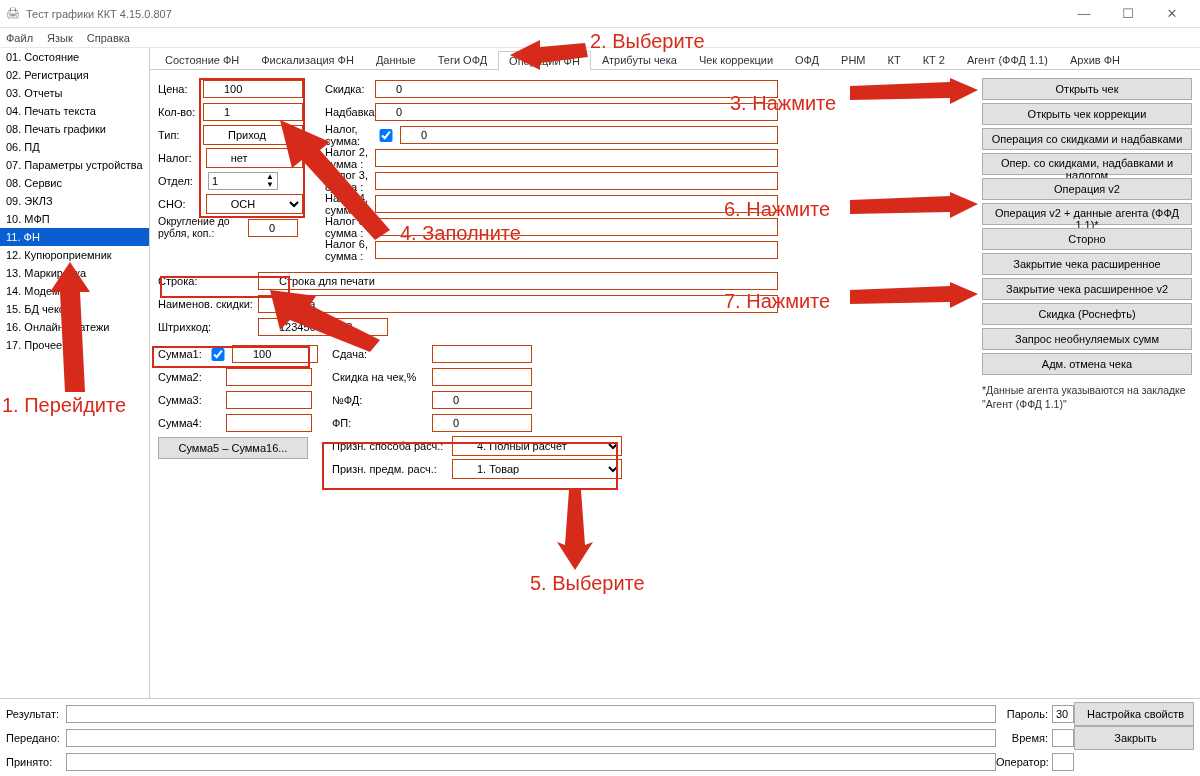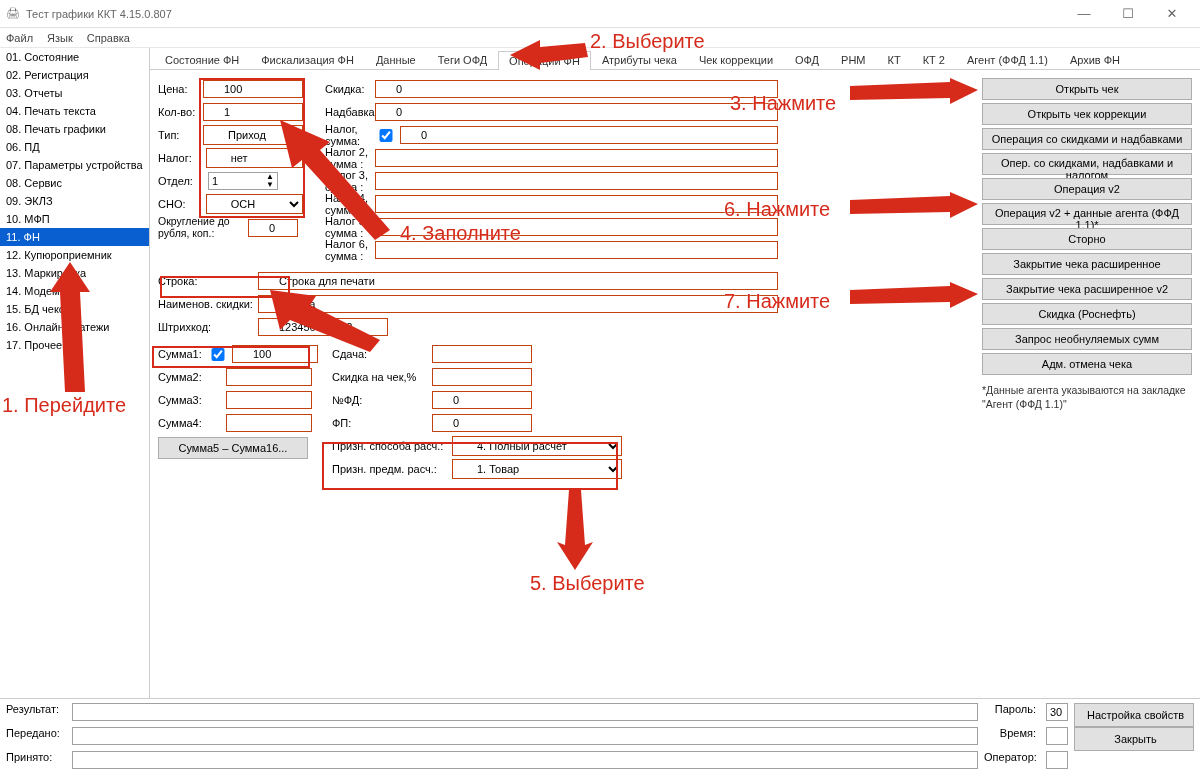--- a/index.html
+++ b/index.html
@@ -116,21 +116,21 @@
   .spinner span { flex:1; padding:0 3px;}
   .spinner .spin-btn { width:14px; text-align:center; font-size:8px; line-height:8px;}
   .bottom {
     border-top:1px solid #ccc;
     padding:4px 6px;
     height:78px;
     display:flex;
     flex-direction:column;
     gap:2px;
   }
-  .brow { display:flex; gap:6px; height:22px;}
+  .brow { display:flex; align-items:center; height:22px;}
   .brow .lbl { width:60px; }
   .brow .out { flex:1; background:#fff; border:1px solid #a0a0a0; height:18px;}
   .brow .rlbl { width:56px; text-align:right; padding-right:4px;}
   .brow .small-in { width:22px; border:1px solid #a0a0a0; height:18px; padding:0 3px; font-size:11px;}
   .brow .settings-btn { width:120px; height:24px; background:#e1e1e1; border:1px solid #adadad; font-size:11px;padding-left:7px;}
   .hl-box {
     position:absolute;
     border:2px solid #d62a1a;
     pointer-events:none;
   }

